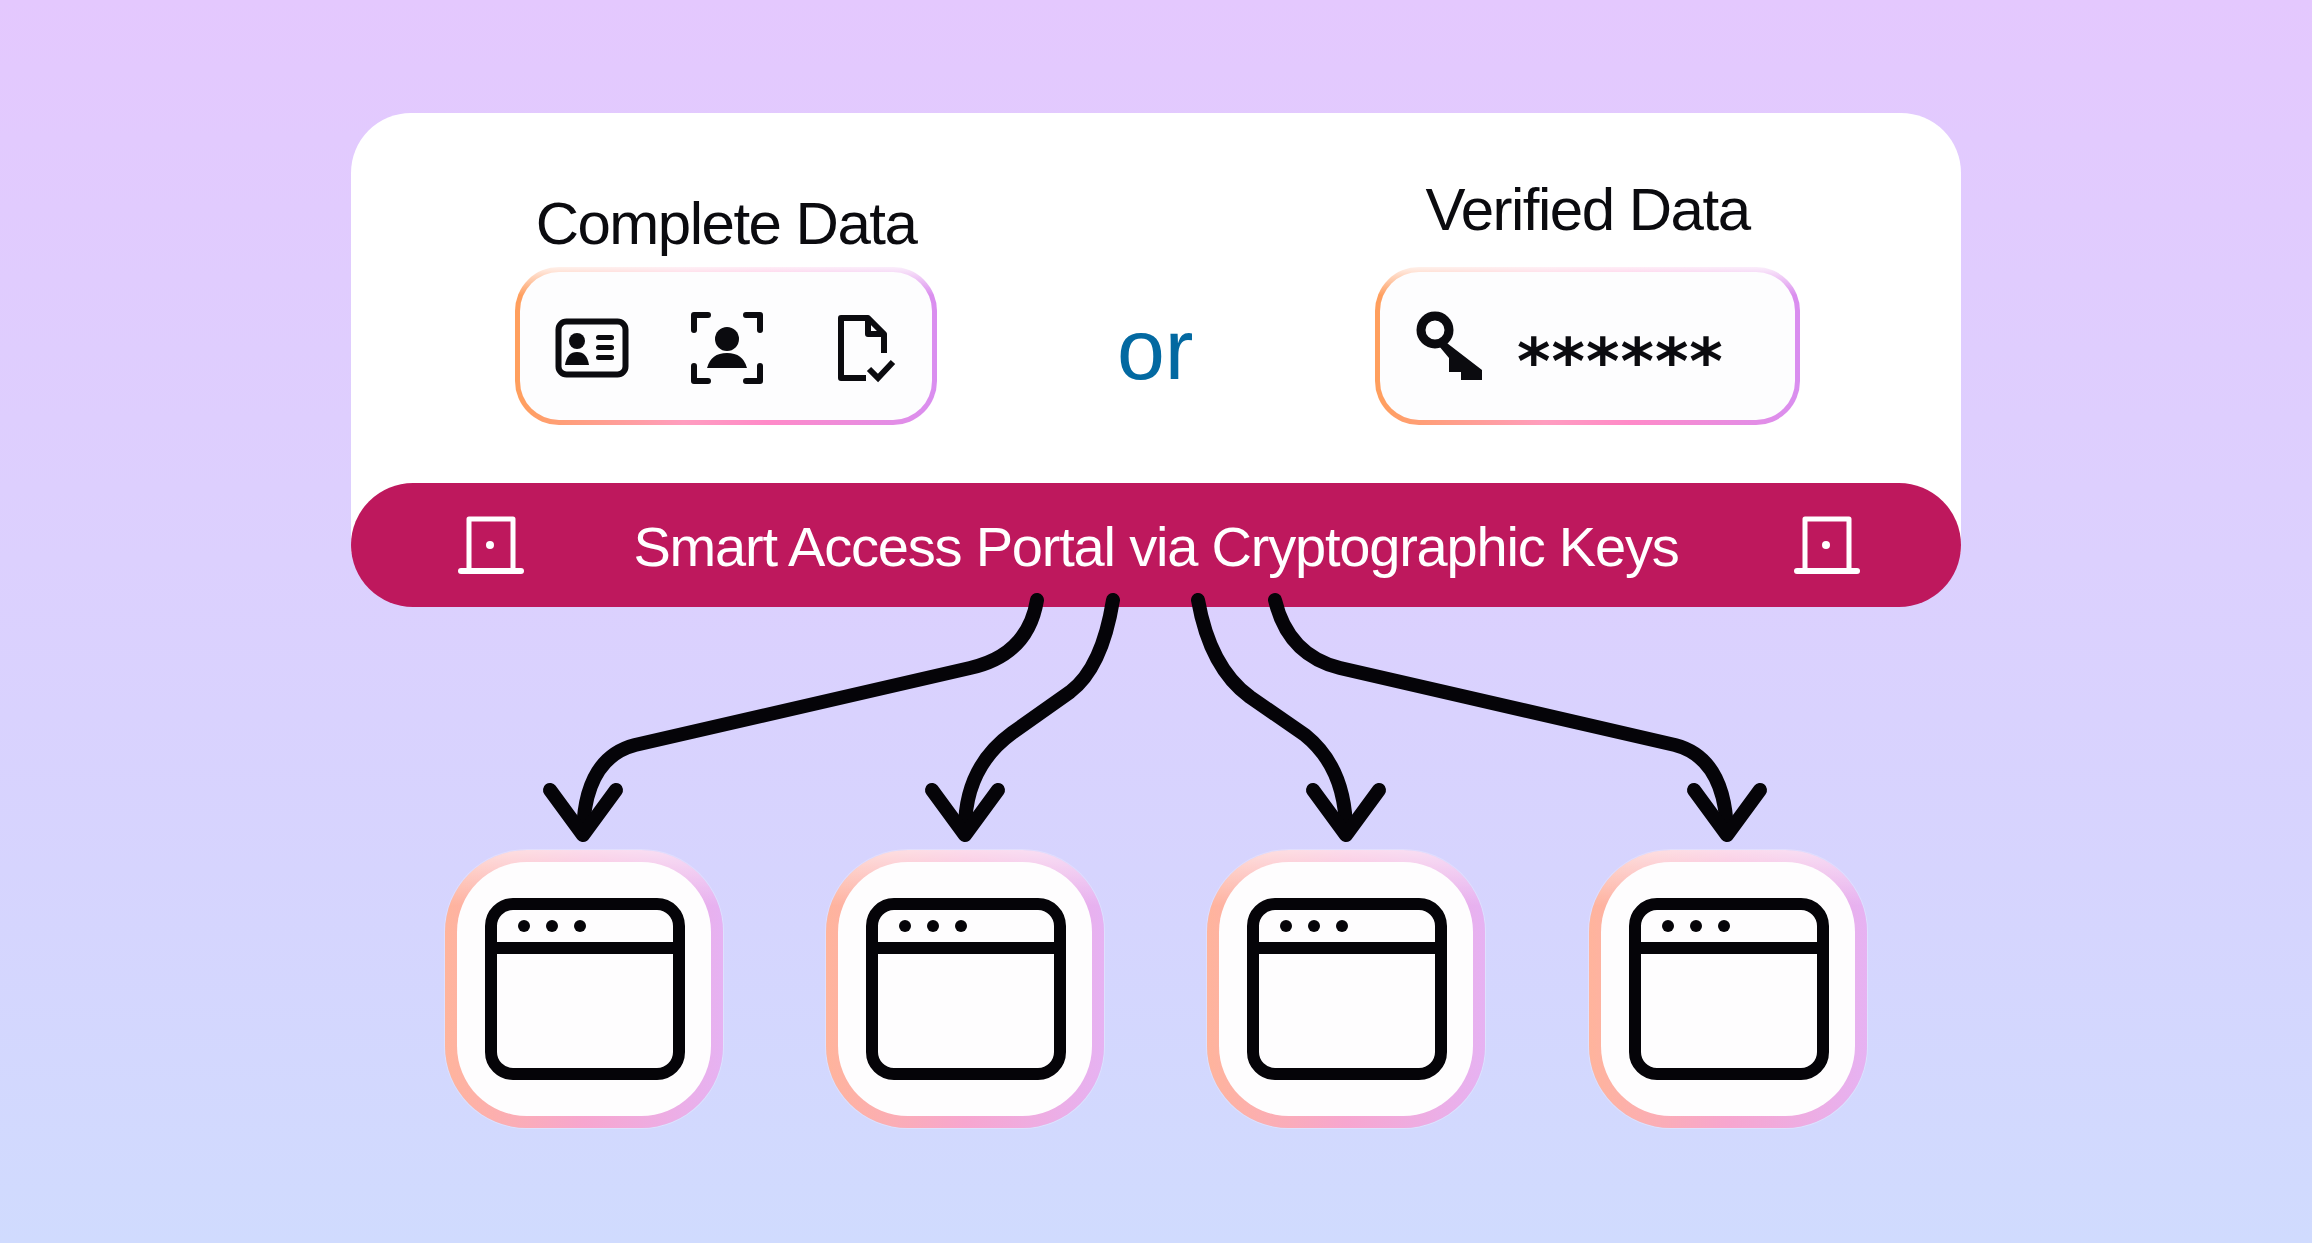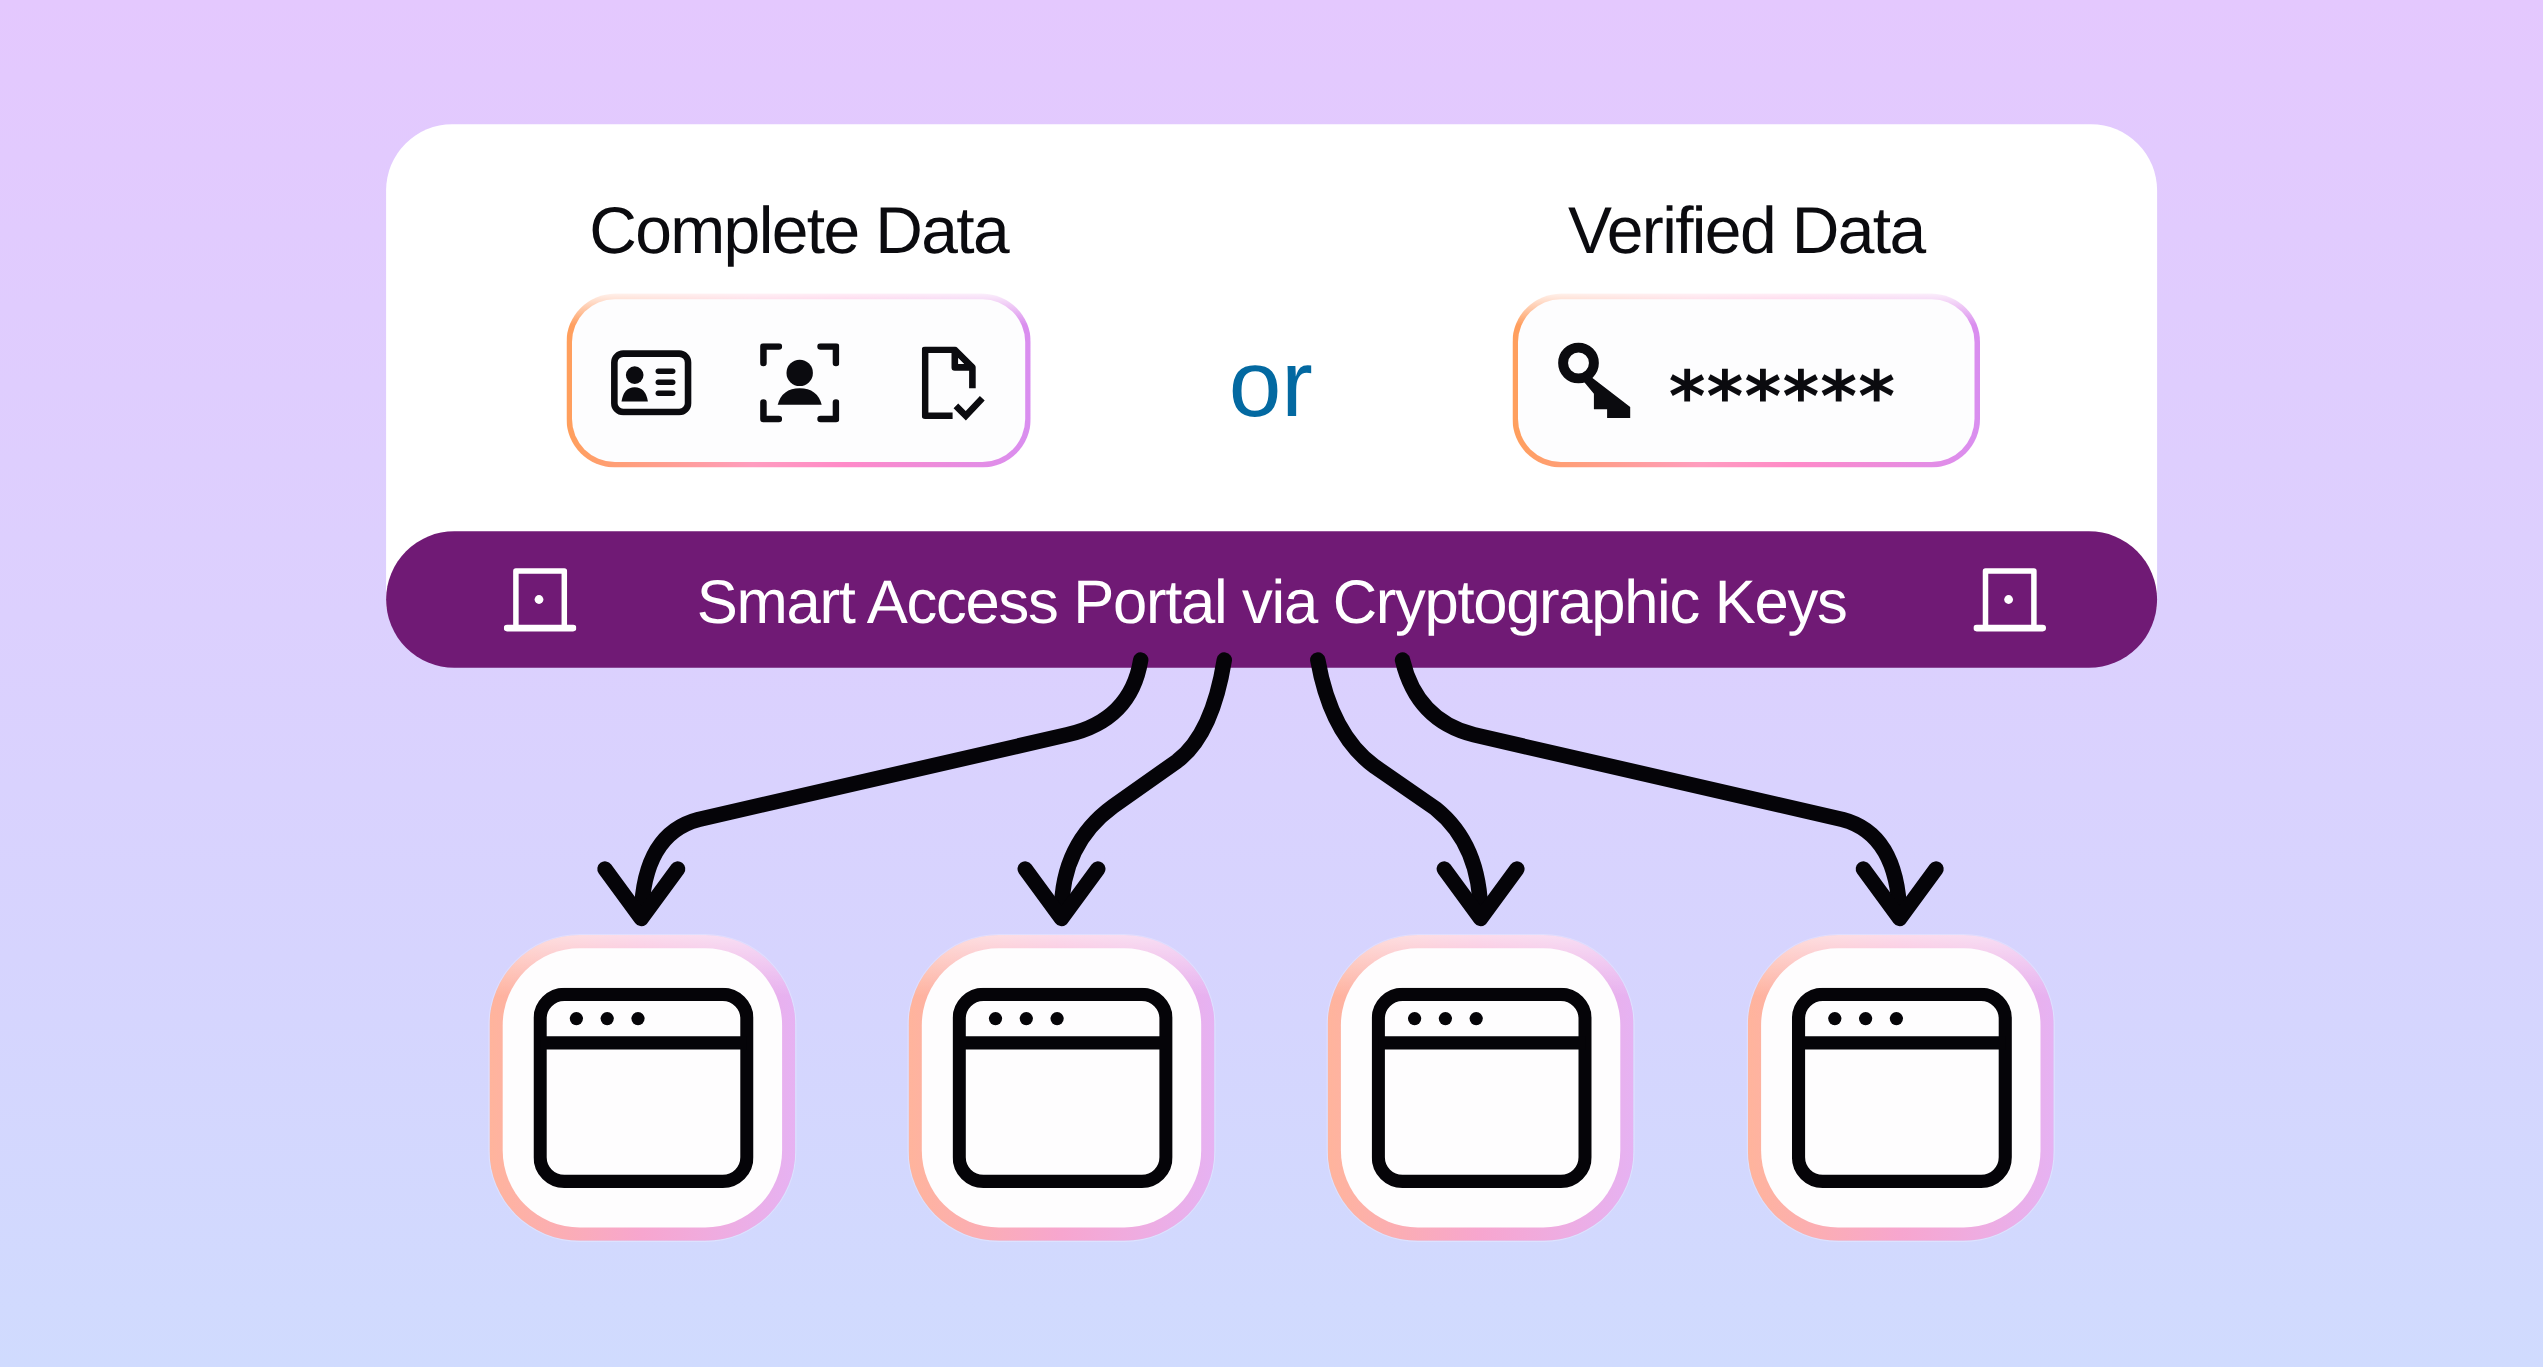--- a/index.html
+++ b/index.html
@@ -23,21 +23,21 @@
       linear-gradient(180deg, rgba(255,255,255,0.85) 0%, rgba(255,255,255,0) 18%),
       linear-gradient(90deg, #ff9f5c 0%, #ff9dbf 40%, #ff8ac8 60%, #d98ef0 100%);
   }
   .gbox-inner {
     width: 100%; height: 100%; background: #fdfdfe; border-radius: 39px;
     box-sizing: border-box; position: relative;
   }
   .or-text { font-size: 86px; color: #0369a1; line-height: 1; }
   .bar {
     left: 351px; top: 483px; width: 1610px; height: 124px;
-    background: #701a75; border-radius: 62px;
+    background: #be185d; border-radius: 62px;
   }
   .bar-text {
     color: #ffffff; font-size: 56px; letter-spacing: -1.2px; white-space: nowrap;
     line-height: 1; left: 0; right: 0; top: 36px; text-align: center;
   }
   .tile {
     width: 278px; height: 278px; border-radius: 82px; padding: 12px; box-sizing: border-box;
     background:
       linear-gradient(180deg, rgba(255,255,255,0.6) 0%, rgba(255,255,255,0) 20%),
       linear-gradient(90deg, #ffb49c 0%, #f7a6cf 50%, #e6b2f2 100%);
@@ -50,21 +50,21 @@
   .asterisks {
     font-size: 64px; font-weight: bold; letter-spacing: 1px; color: #0b0b0f;
     line-height: 1; font-family: "DejaVu Sans", sans-serif;
   }
 </style>
 </head>
 <body>
 
 <div class="abs panel"></div>
 
-<div class="abs section-title" style="left:515px; width:422px; top:180px;">Complete Data</div>
+<div class="abs section-title" style="left:515px; width:422px; top:194px;">Complete Data</div>
 
 <div class="abs gbox" style="left:515px; top:267px; width:422px; height:158px;">
   <div class="gbox-inner">
 
     <svg class="abs" style="left:35px; top:46px;" width="74" height="60" viewBox="0 0 74 60">
       <rect x="3.5" y="3.5" width="67" height="53" rx="8" fill="none" stroke="#0b0b0f" stroke-width="6"></rect>
       <circle cx="22" cy="23" r="8" fill="#0b0b0f"></circle>
       <path d="M10 47 Q12 34 22 34 Q32 34 34 47 Z" fill="#0b0b0f"></path>
       <rect x="41" y="17" width="18" height="5" rx="2.5" fill="#0b0b0f"></rect>
       <rect x="41" y="27" width="18" height="5" rx="2.5" fill="#0b0b0f"></rect>

